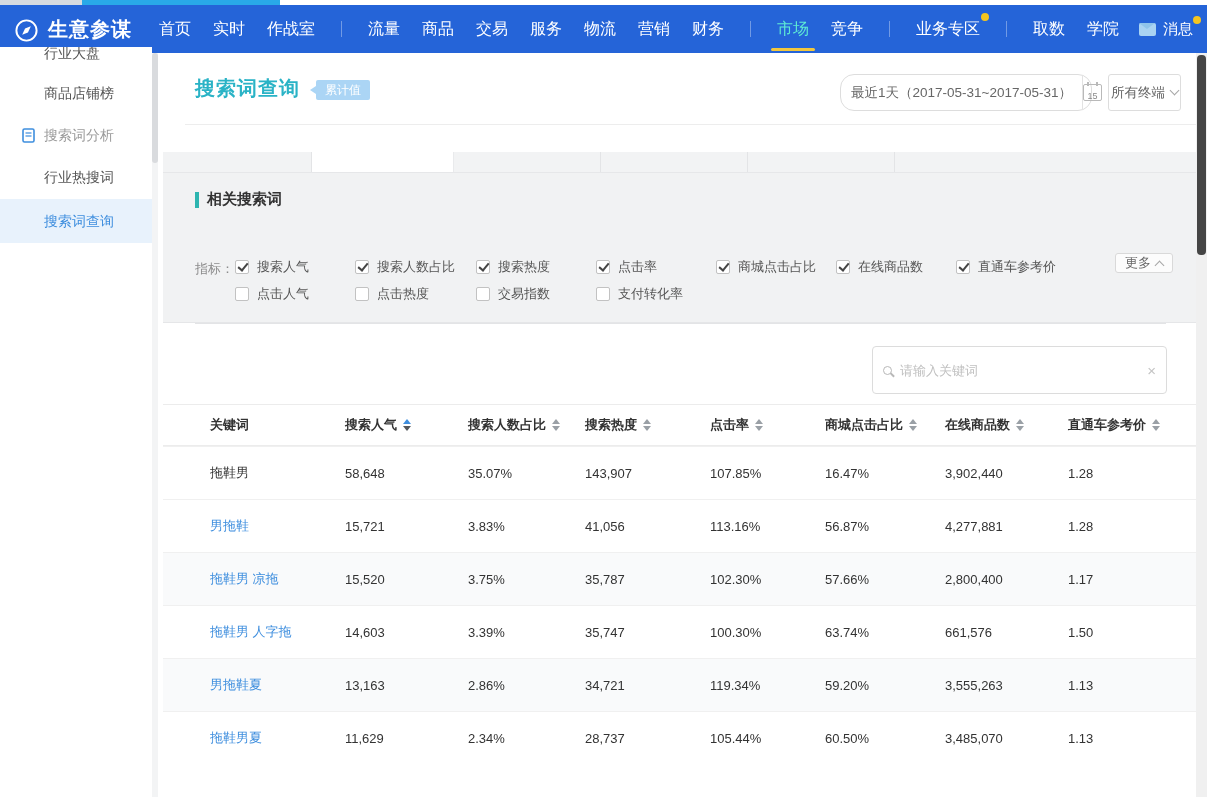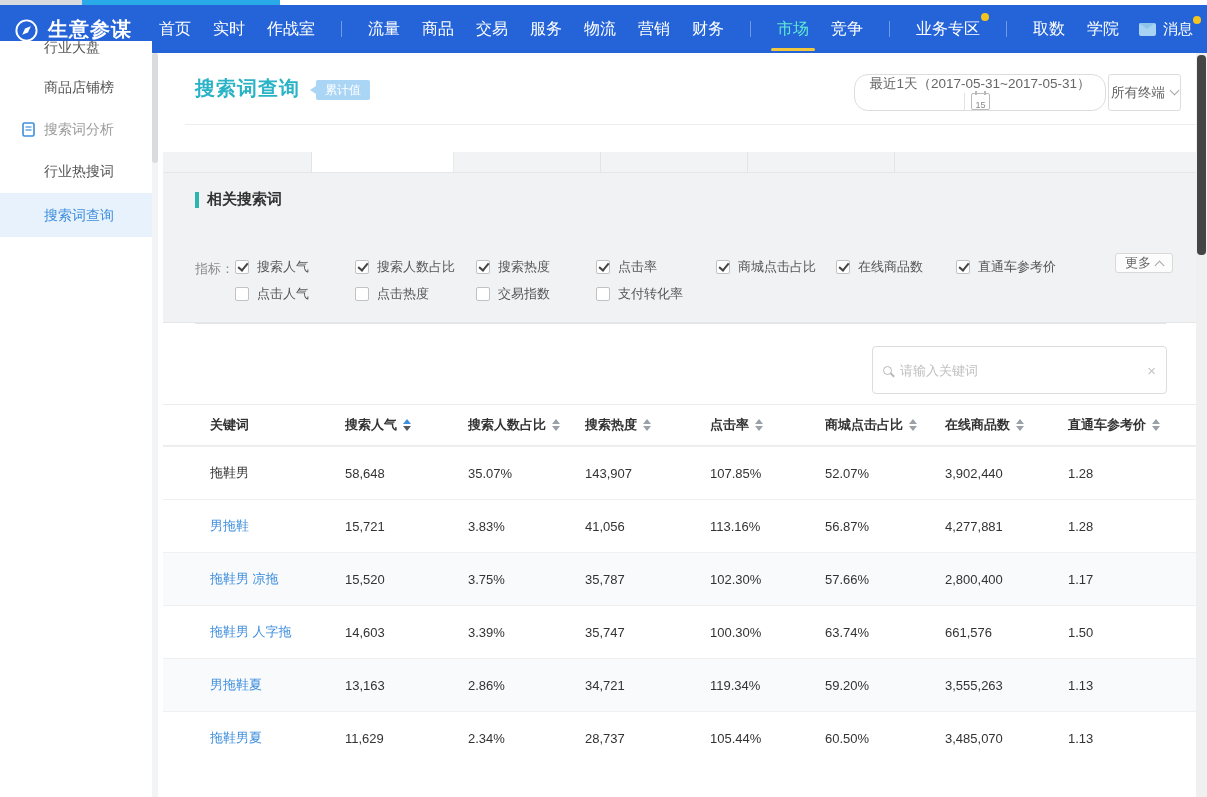--- a/index.html
+++ b/index.html
@@ -20,42 +20,42 @@
   .nav-item.active { color:#5eead4; }
   .nav-item.active::after { content:''; position:absolute; bottom:2px; left:50%; transform:translateX(-50%); width:44px; height:3px; background:#f2c73e; border-radius:2px; }
   .nav-divider { width:1px; height:16px; background:rgba(255,255,255,.35); margin:0 15px; }
   .dot { position:absolute; top:8px; right:-9px; width:8px; height:8px; border-radius:50%; background:#f5c51f; }
   .nav-right { margin-left:auto; display:flex; align-items:center; gap:7px; position:relative; font-size:15px; }
   .mail { position:relative; width:17px; height:13px; background:#a9d3f2; border-radius:2px; }
   .mail::after { content:''; position:absolute; top:0; left:0; width:0; height:0; border-left:8.5px solid transparent; border-right:8.5px solid transparent; border-top:6px solid #8fc4ea; }
   .nav-right .dot { top:-4px; right:-8px; }
 
   
-  .sidebar { position:absolute; top:41px; left:0; width:152px; bottom:0; background:#fff; overflow:hidden; }
+  .sidebar { position:absolute; top:47px; left:0; width:152px; bottom:0; background:#fff; overflow:hidden; }
   .side-item { position:relative; height:44px; line-height:44px; padding-left:44px; font-size:14px; color:#555; cursor:pointer; white-space:nowrap; }
   .side-item.clipped { height:36px; line-height:36px; margin-top:-12px; }
   .side-item.group { color:#9a9a9a; height:40px; line-height:40px; cursor:default; }
   .side-item.selected { background:#e8f2fc; color:#3e8ede; }
   .doc-icon { position:absolute; left:22px; top:13px; }
   .side-scroll { position:absolute; top:53px; left:152px; width:6px; bottom:0; background:#f3f4f5; }
   .side-scroll .thumb { position:absolute; top:0; left:0; width:6px; height:110px; background:#d9dbde; border-radius:3px; }
 
   
   .page-scroll { position:absolute; top:53px; right:0; width:11px; bottom:0; background:#f0f0f0; }
   .page-scroll .thumb { position:absolute; top:2px; left:1px; width:9px; height:200px; background:#454545; border-radius:4px; }
 
   
   .main { position:absolute; top:53px; left:163px; right:11px; bottom:0; }
 
   .content-header { position:relative; height:99px; background:#fff; }
   .page-title { position:absolute; left:32px; top:22px; font-size:20px; font-weight:bold; color:#2ab3c6; letter-spacing:1px; }
   .title-badge { position:absolute; left:153px; top:27px; background:#abd5f5; color:#fff; font-size:12px; line-height:20px; padding:0 9px; border-radius:2px; }
   .title-badge::before { content:''; position:absolute; left:-6px; top:6px; border-top:4px solid transparent; border-bottom:4px solid transparent; border-right:6px solid #abd5f5; }
   .hdr-divider { position:absolute; left:22px; right:0; top:71px; border-top:1px solid #ededed; }
-  .date-btn { position:absolute; left:691px; top:21px; width:252px; height:37px; border:1px solid #ddd; border-radius:14px; display:flex; align-items:center; background:#fff; cursor:pointer;flex-direction:column; }
+  .date-btn { position:absolute; left:677px; top:21px; width:252px; height:37px; border:1px solid #ddd; border-radius:14px; display:flex; align-items:center; background:#fff; cursor:pointer; }
   .date-text { flex:1; padding:0 10px; font-size:13.5px; color:#666; white-space:nowrap; }
   .cal-wrap { width:33px; height:100%; border-left:1px solid #e3e3e3; display:flex; align-items:center; justify-content:center; }
   .cal { position:relative; width:19px; height:17px; border:1px solid #b9b9b9; border-radius:2px; font-size:9px; color:#888; text-align:center; line-height:22px; }
   .cal::before,.cal::after { content:''; position:absolute; top:-3px; width:2px; height:4px; background:#b9b9b9; }
   .cal::before { left:3px; } .cal::after { right:3px; }
   .terminal-btn { position:absolute; left:945px; top:21px; width:73px; height:37px; border:1px solid #ddd; border-radius:3px; background:#fff; display:flex; align-items:center; justify-content:center; gap:6px; font-size:13.5px; color:#666; cursor:pointer; }
   .chev-down { width:7px; height:7px; border-right:1px solid #a6a6a6; border-bottom:1px solid #a6a6a6; transform:rotate(45deg); margin-top:-4px; }
   .chev-up { width:7px; height:7px; border-right:1px solid #a6a6a6; border-bottom:1px solid #a6a6a6; transform:rotate(-135deg); margin-top:4px; }
 
   
@@ -313,21 +313,21 @@
             </span>
           </span>
       </div>
 
       <div class="t-row">
         <span class="kw">拖鞋男</span>
         <span>58,648</span>
         <span>35.07%</span>
         <span>143,907</span>
         <span>107.85%</span>
-        <span>52.07%</span>
+        <span>16.47%</span>
         <span>3,902,440</span>
         <span>1.28</span>
       </div>
       <div class="t-row">
         <span class="kw link">男拖鞋</span>
         <span>15,721</span>
         <span>3.83%</span>
         <span>41,056</span>
         <span>113.16%</span>
         <span>56.87%</span>

